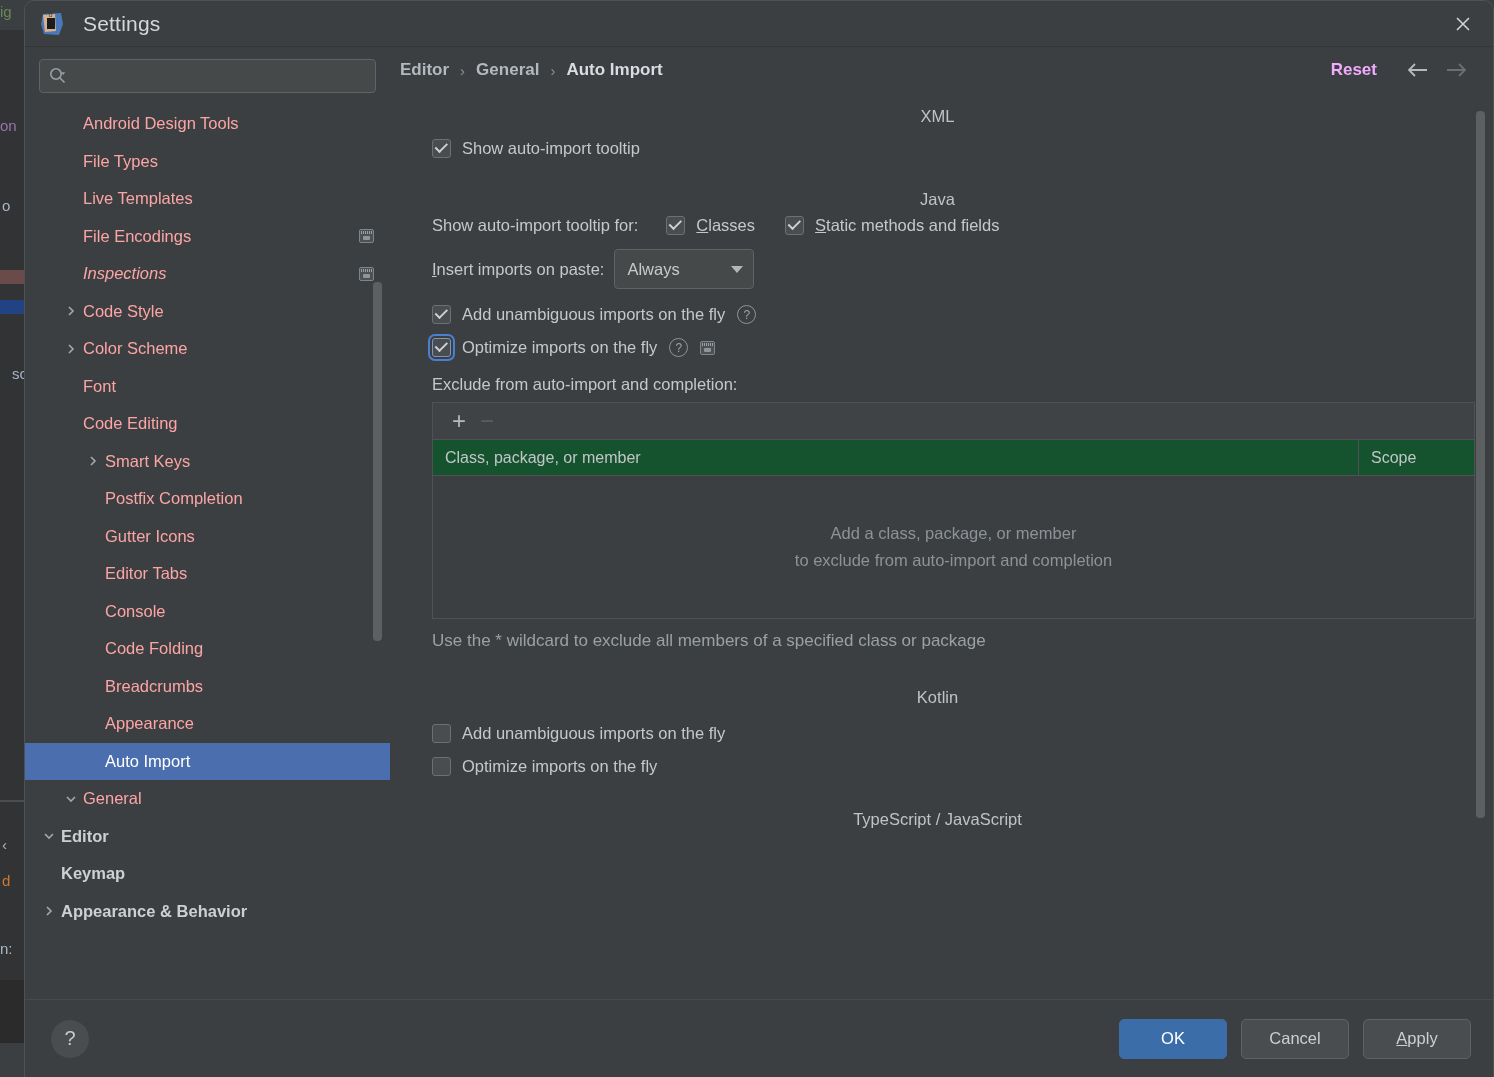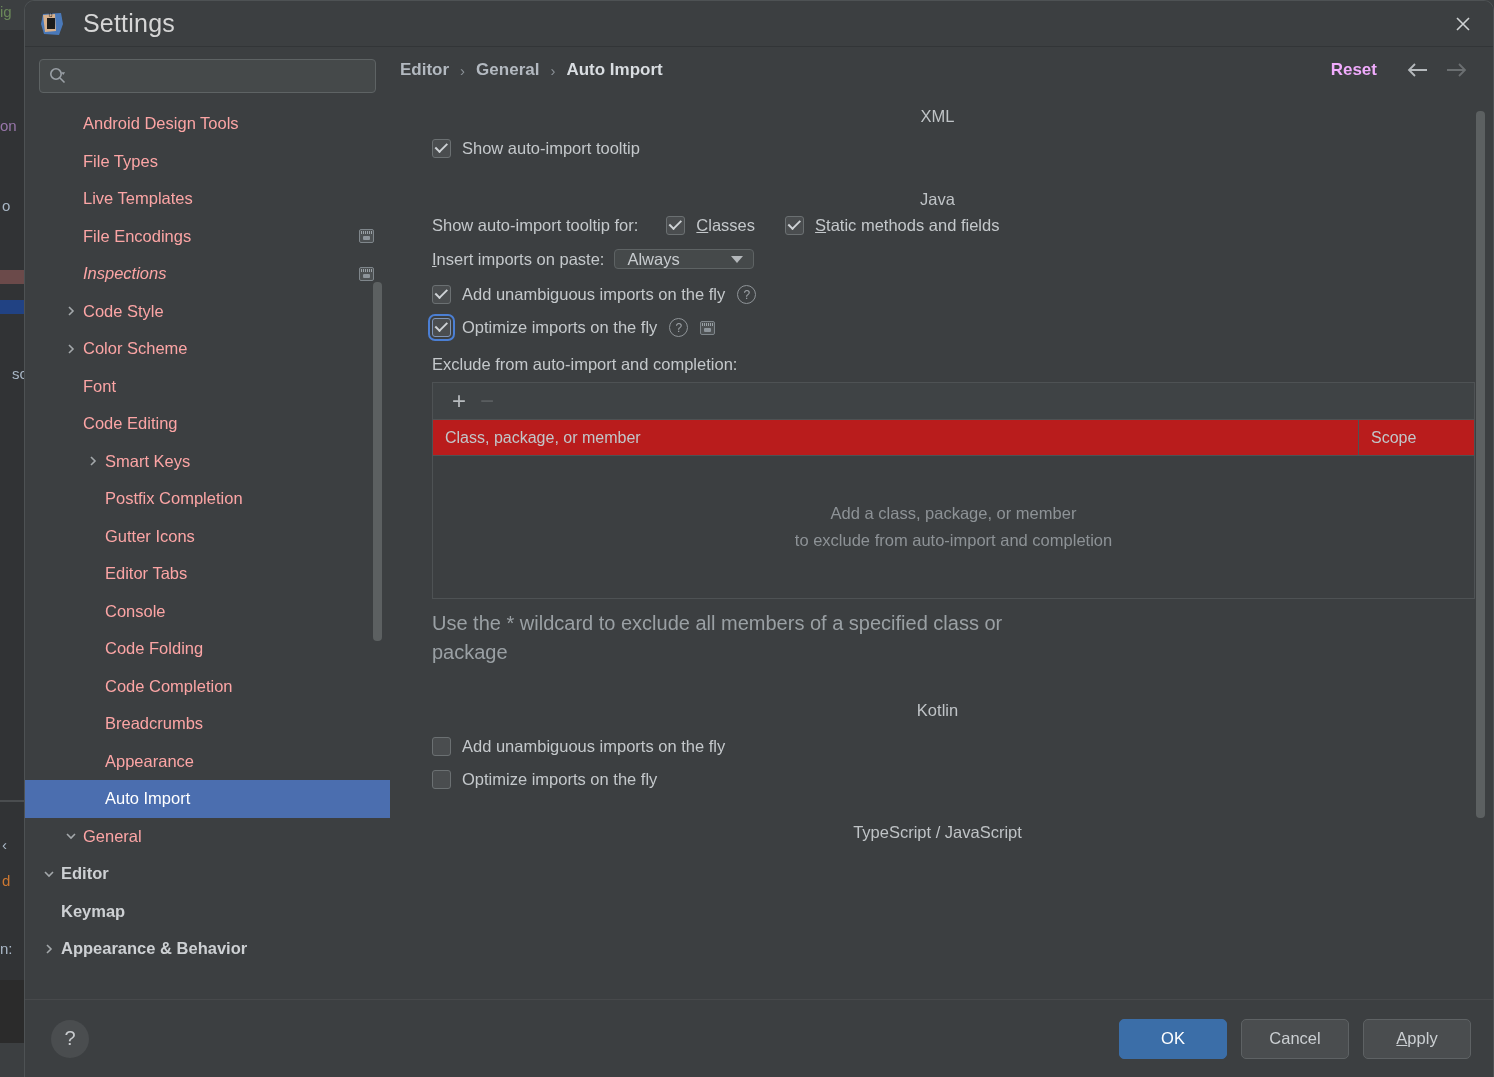--- a/index.html
+++ b/index.html
@@ -38,21 +38,21 @@
     background: #3c3f41;
     display: flex; align-items: center;
     padding: 0 8px 0 14px;
     border-bottom: 1px solid #323537;
   }
   .app-icon { width: 26px; height: 26px; position: relative; flex: 0 0 auto; }
   .app-icon svg { display:block; }
   .title-text {
     margin-left: 18px;
     color: #d6d6d6;
-    font-size: 25px;
+    font-size: 21px;
     letter-spacing: .2px;
   }
   .titlebar-spacer { flex: 1 1 auto; }
   .close-btn {
     width: 44px; height: 40px;
     display: flex; align-items: center; justify-content: center;
     color: #cfd2d4; cursor: pointer;
   }
 
   
@@ -184,21 +184,21 @@
   }
   .cb-label {
     color: #c4c8cb; font-size: 16.5px; margin-left: 11px; cursor: pointer; white-space: nowrap;
   }
   .mn { text-decoration: underline; }
 
   .lbl { color: #c4c8cb; font-size: 16.5px; white-space: nowrap; }
 
   
   .combo {
-    height: 20px; min-width: 140px;
+    height: 40px; min-width: 140px;
     background: #45494a; border: 1px solid #5e6364; border-radius: 4px;
     display: inline-flex; align-items: center; justify-content: space-between;
     padding: 0 10px 0 12px; cursor: pointer; margin-left: 10px;
   }
   .combo-val { color: #c7cbce; font-size: 16.5px; }
   .caret {
     width: 0; height: 0; margin-left: 26px;
     border-left: 6px solid transparent; border-right: 6px solid transparent;
     border-top: 7px solid #b3b7ba;
   }
@@ -241,35 +241,35 @@
     border-bottom: 1px solid #4e5254;
     background: #3f4345;
   }
   .tb-btn {
     width: 28px; height: 28px; display:flex; align-items:center; justify-content:center;
     color: #b7bbbe; cursor:pointer; font-size: 24px; line-height: 1;
   }
   .tb-btn.disabled { color:#5b5f61; cursor:default; }
   .table-head {
     height: 36px; display:flex; align-items:center;
-    background: #b91c1c; border-bottom:1px solid #4e5254;
+    background: #14532d; border-bottom:1px solid #4e5254;
   }
   .th {
     color: #c2c6c9; font-size: 16px; padding: 0 12px; height:100%;
     display:flex; align-items:center;
   }
   .th.col1 { flex: 1 1 auto; border-right: 1px solid #4e5254; }
   .th.col2 { width: 115px; min-width:115px; }
   .table-empty {
     height: 142px; display:flex; flex-direction:column;
     align-items:center; justify-content:center; gap: 8px;
   }
   .table-empty div { color:#8d9296; font-size:16.5px; }
 
-  .hint { color: #9aa0a4; font-size: 20px; margin-top: 10px; line-height: 1.45; max-width: 580px; }
+  .hint { color: #9aa0a4; font-size: 17px; margin-top: 10px; line-height: 1.45; max-width: 580px; }
 
   
   .footer {
     height: 78px; min-height:78px;
     background: #3c3f41;
     display: flex; align-items: center;
     padding: 0 22px 0 26px;
     border-top: 1px solid #47494b;
   }
   .help-btn {
@@ -419,24 +419,20 @@
             <span class="tw empty"></span>
             <span class="tree-label">Editor Tabs</span>
           </div>
           <div class="tree-item" style="padding-left: 58px;">
             <span class="tw empty"></span>
             <span class="tree-label">Console</span>
           </div>
           <div class="tree-item" style="padding-left: 58px;">
             <span class="tw empty"></span>
             <span class="tree-label">Code Folding</span>
-          </div>
-          <div class="tree-item" style="padding-left: 58px;">
-            <span class="tw empty"></span>
-            <span class="tree-label">Code Completion</span>
           </div>
           <div class="tree-item" style="padding-left: 58px;">
             <span class="tw empty"></span>
             <span class="tree-label">Breadcrumbs</span>
           </div>
           <div class="tree-item" style="padding-left: 58px;">
             <span class="tw empty"></span>
             <span class="tree-label">Appearance</span>
           </div>
           <div class="tree-item selected" style="padding-left: 58px;">

